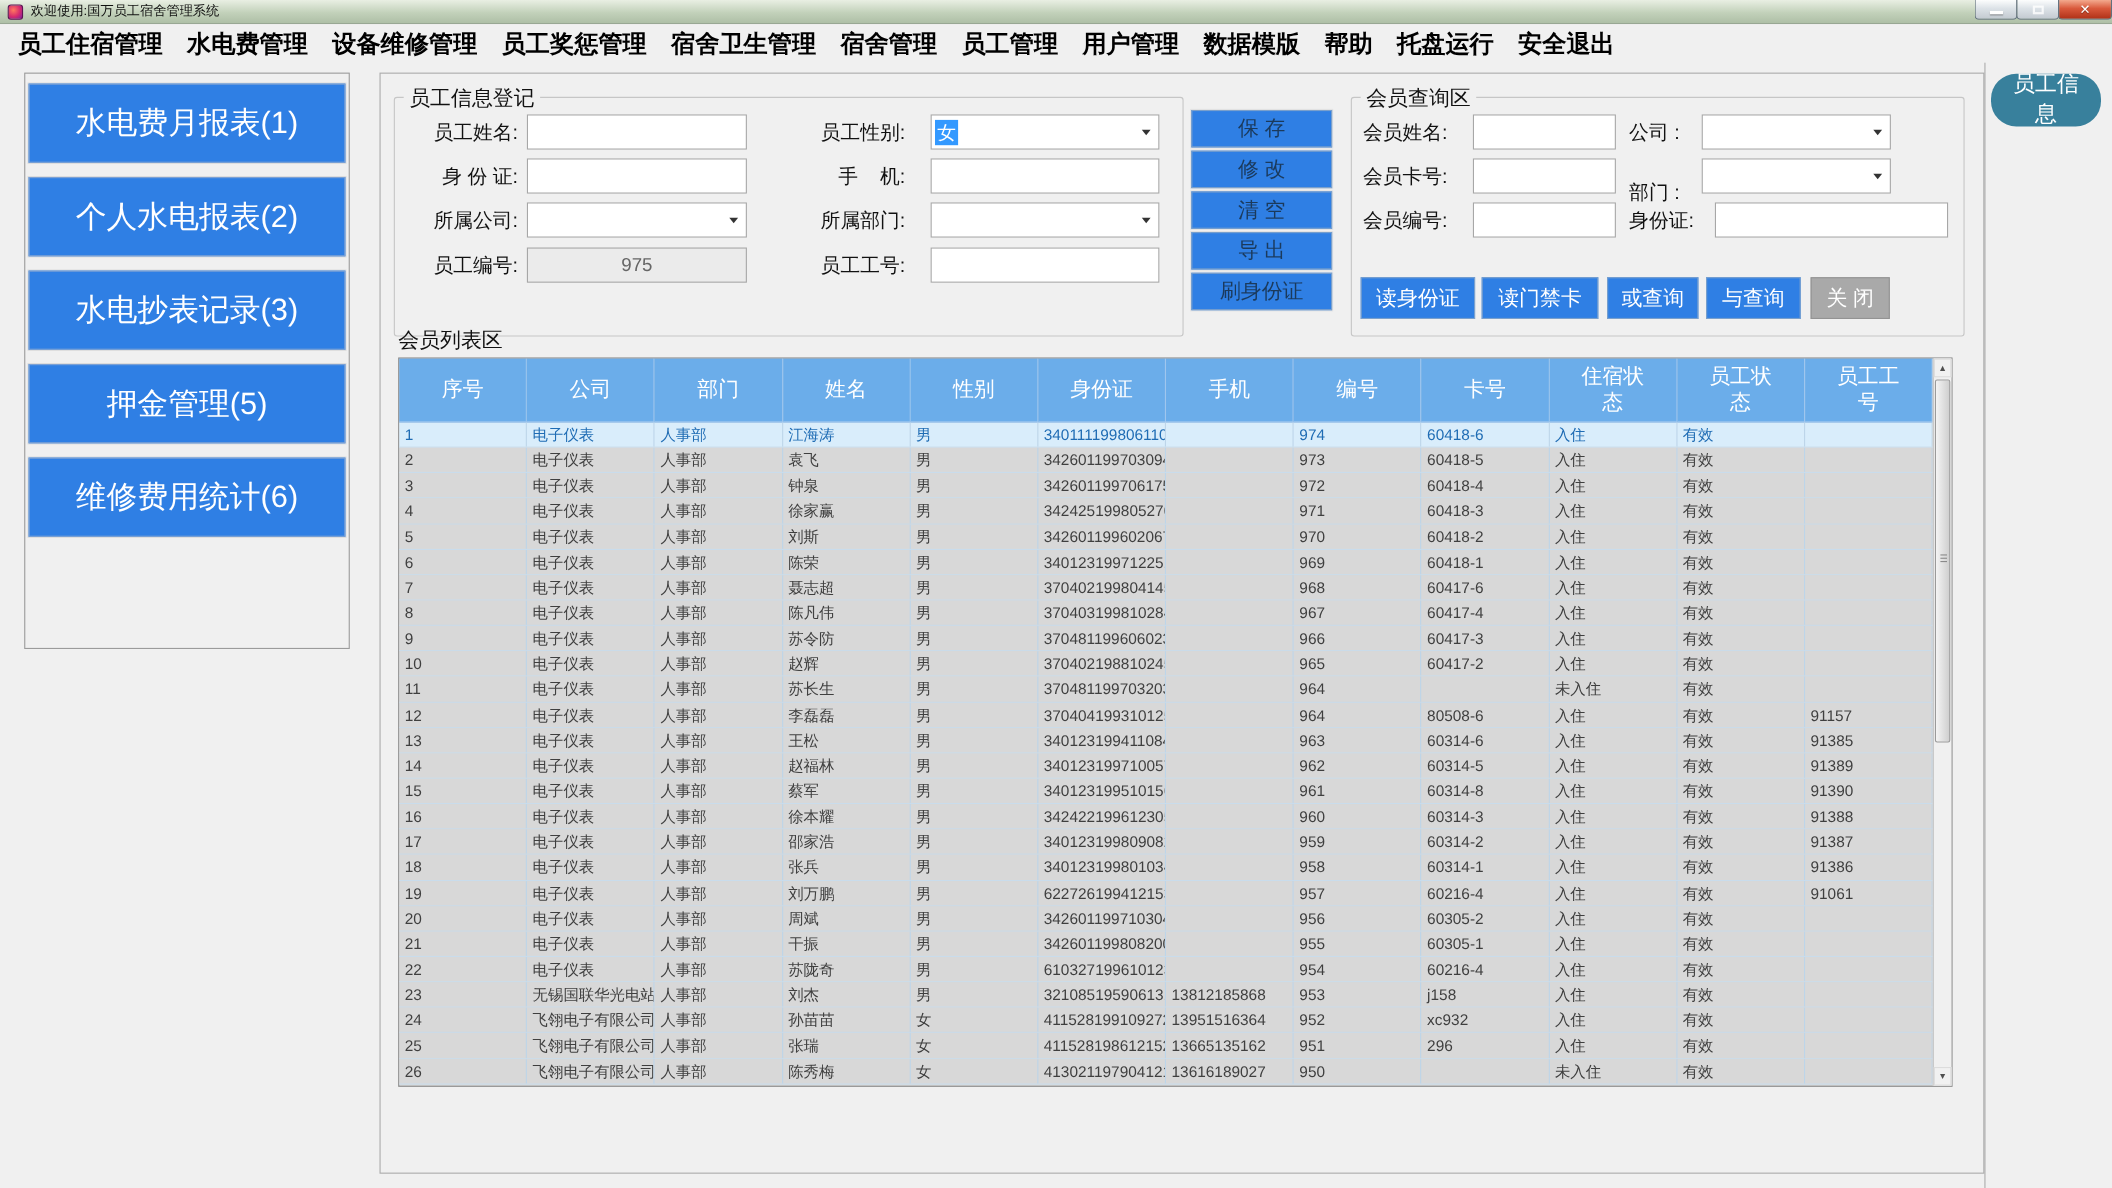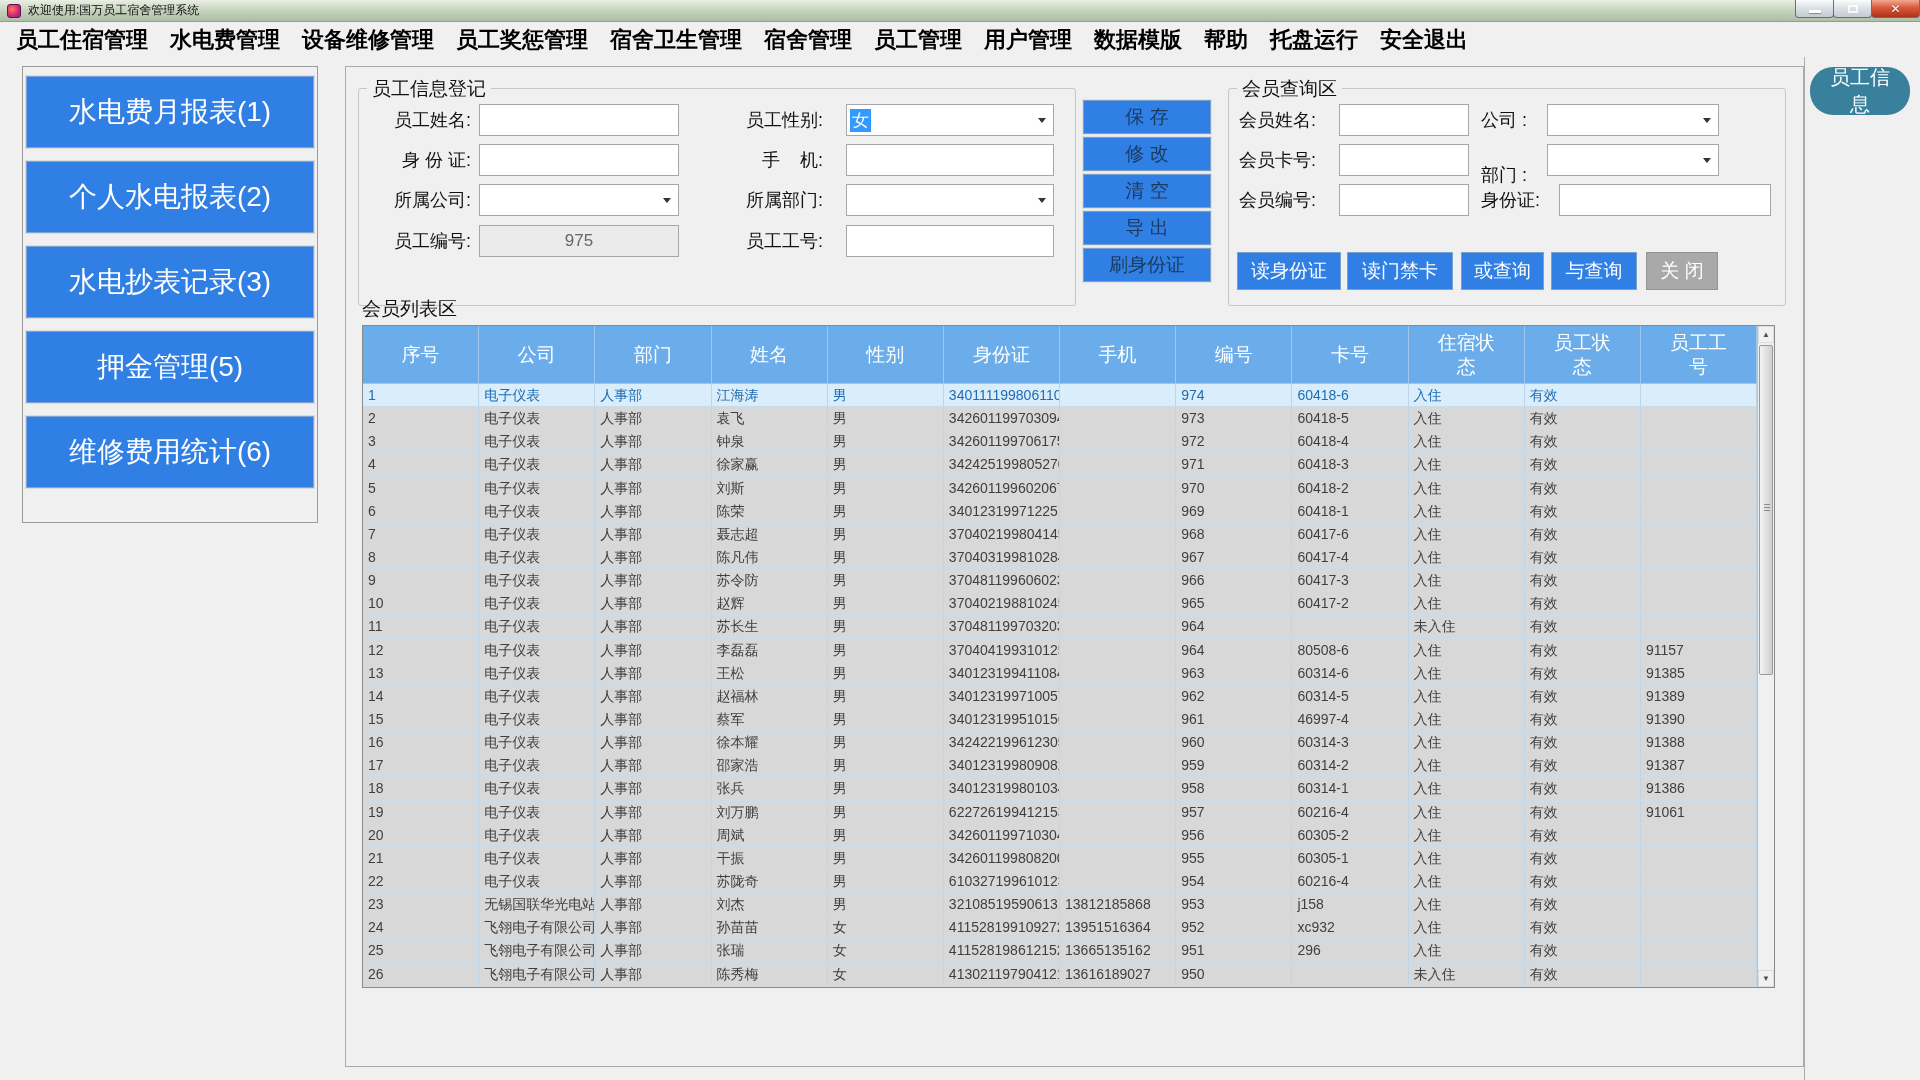--- a/index.html
+++ b/index.html
@@ -27,21 +27,21 @@
   .menubar { position:absolute; left:0; top:22px; width:1920px; height:35px; background:#f0f0f0;
     display:flex; align-items:center; padding-left:5px; }
   .menu-item { font-size:22px; font-weight:700; color:#000; padding:0 11px; line-height:35px; }
 
   
   .content-frame { position:absolute; left:345px; top:66px; width:1459px; height:1001px;
     border:1px solid #aaaaaa; background:#f0f0f0; }
   .right-divider { position:absolute; left:1804px; top:57px; width:1px; height:1023px; background:#ababab; }
 
   
-  .sidebar-panel { position:absolute; left:22px; top:66px; width:296px; height:457px;
+  .sidebar-panel { position:absolute; left:22px; top:66px; width:296px; height:524px;
     border:1px solid #9b9b9b; background:#f0f0f0; padding-top:9px;
     display:flex; flex-direction:column; align-items:center; gap:13px; }
   .side-btn { width:288px; height:72px; background:var(--accent-blue,#2f7fe4);
     border:1px solid #7fa3d4; box-shadow:0 0 0 1px #dcdcdc; color:#fff; font-size:28px;
     display:flex; align-items:center; justify-content:center; cursor:default; }
 
   
   .groupbox { position:absolute; border:1px solid #c6c6c6; border-radius:3px; }
   .group-label { position:absolute; top:-13px; left:8px; background:#f0f0f0; padding:0 5px;
     font-size:19px; color:#111; }
@@ -436,21 +436,21 @@
         </div>
         <div class="trow">
           <div class="tcell">15</div>
           <div class="tcell">电子仪表</div>
           <div class="tcell">人事部</div>
           <div class="tcell">蔡军</div>
           <div class="tcell">男</div>
           <div class="tcell">3401231995101562...</div>
           <div class="tcell"></div>
           <div class="tcell">961</div>
-          <div class="tcell">46997-4</div>
+          <div class="tcell">60314-8</div>
           <div class="tcell">入住</div>
           <div class="tcell">有效</div>
           <div class="tcell">91390</div>
         </div>
         <div class="trow">
           <div class="tcell">16</div>
           <div class="tcell">电子仪表</div>
           <div class="tcell">人事部</div>
           <div class="tcell">徐本耀</div>
           <div class="tcell">男</div>

